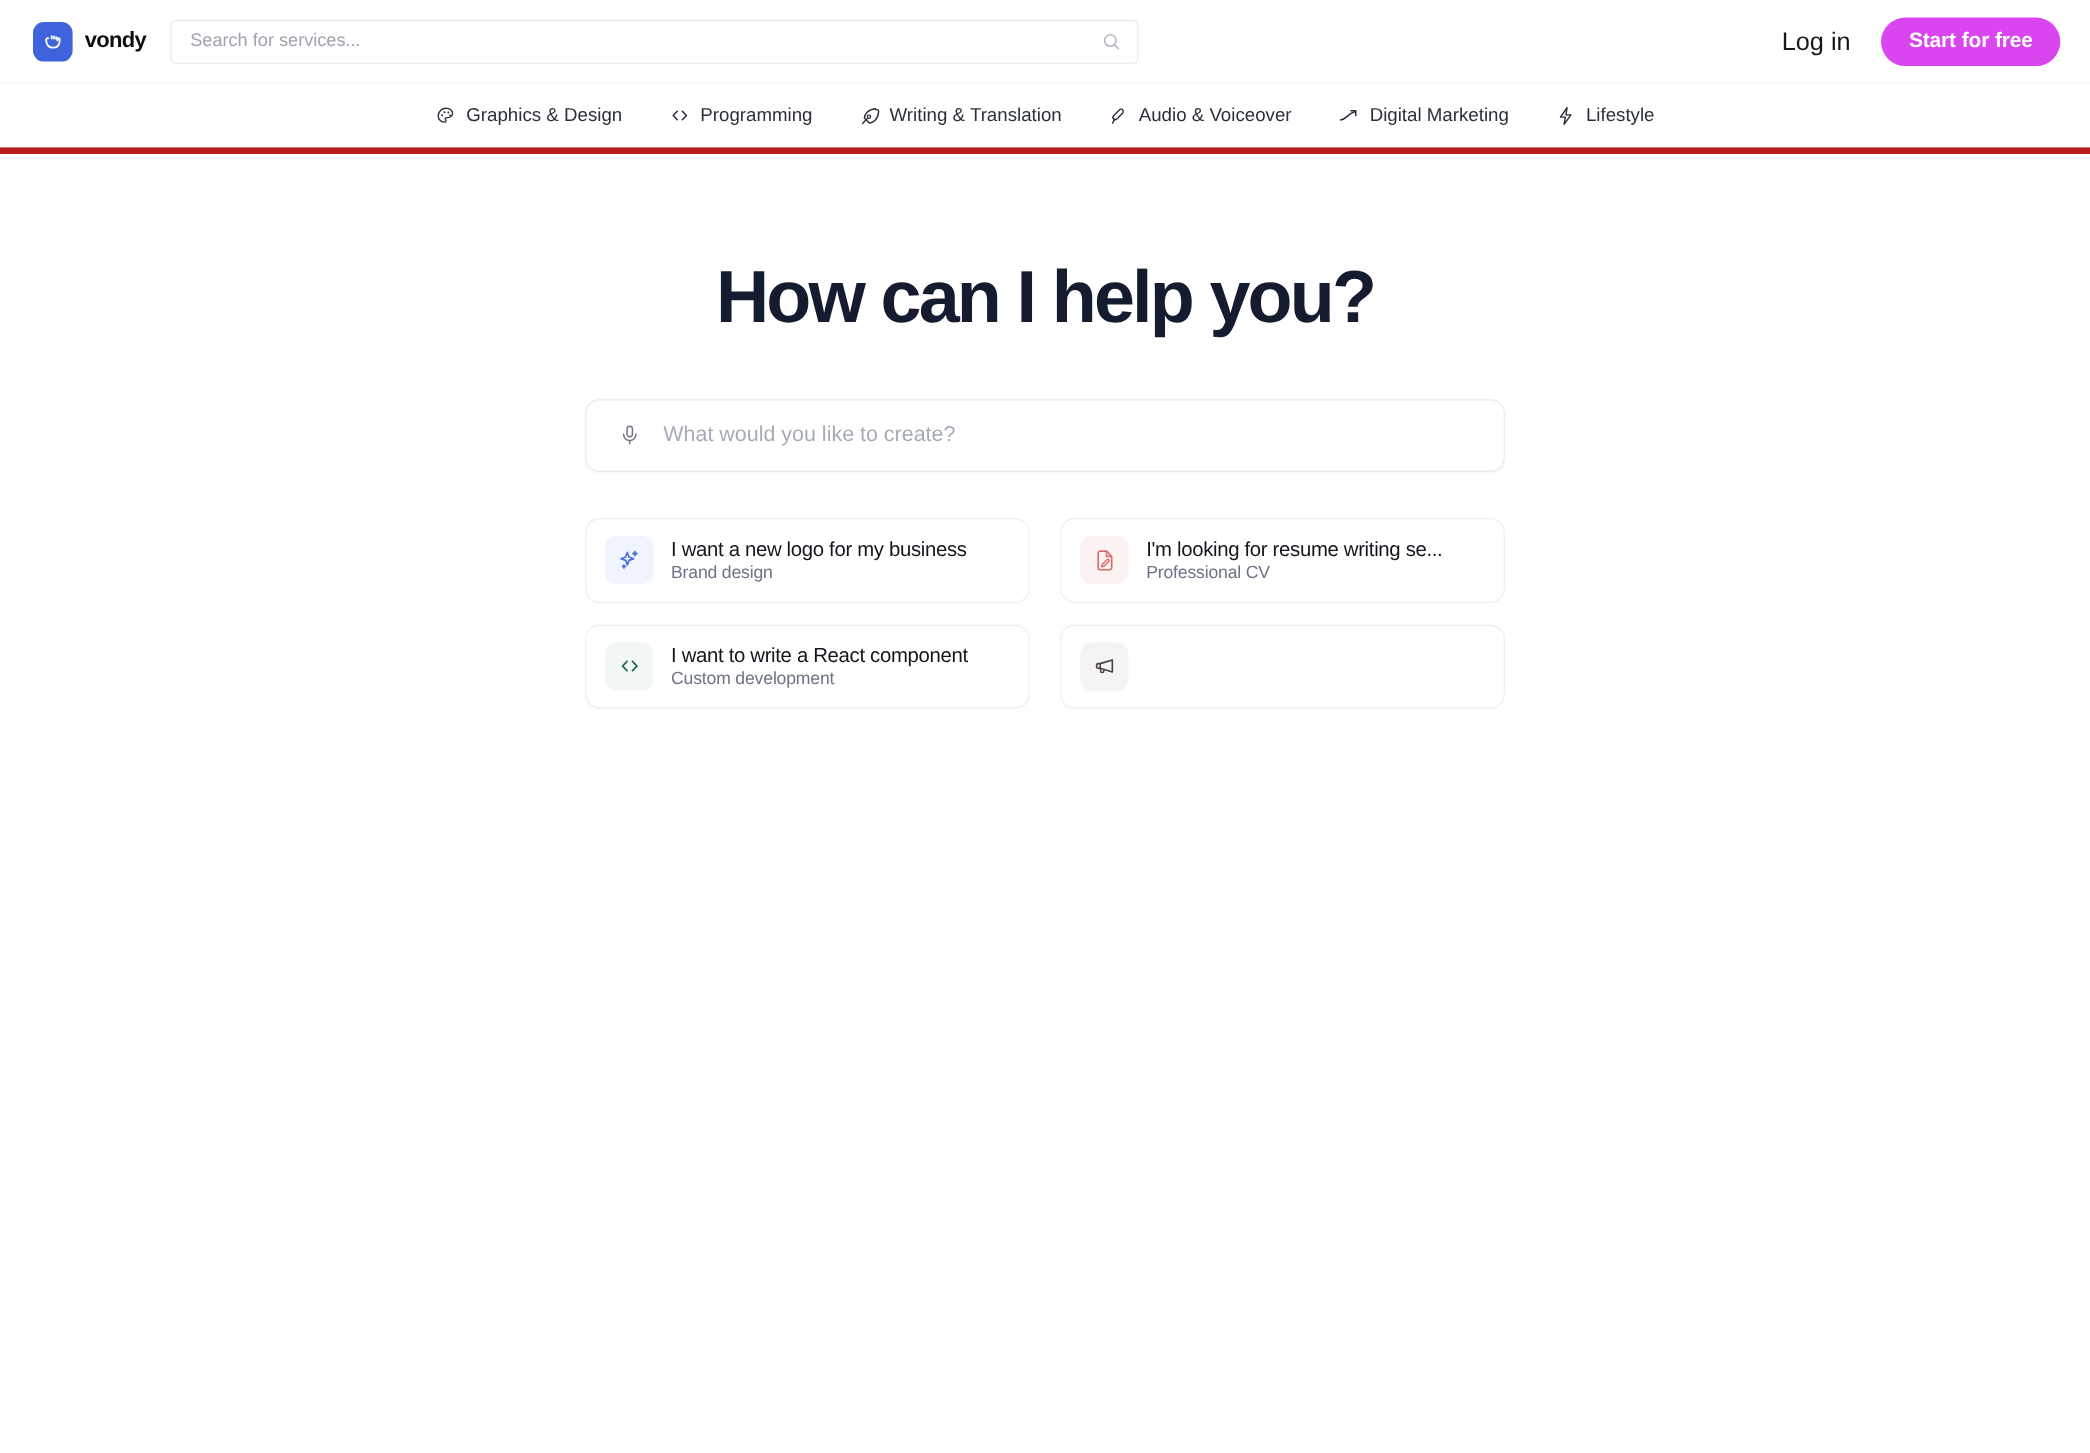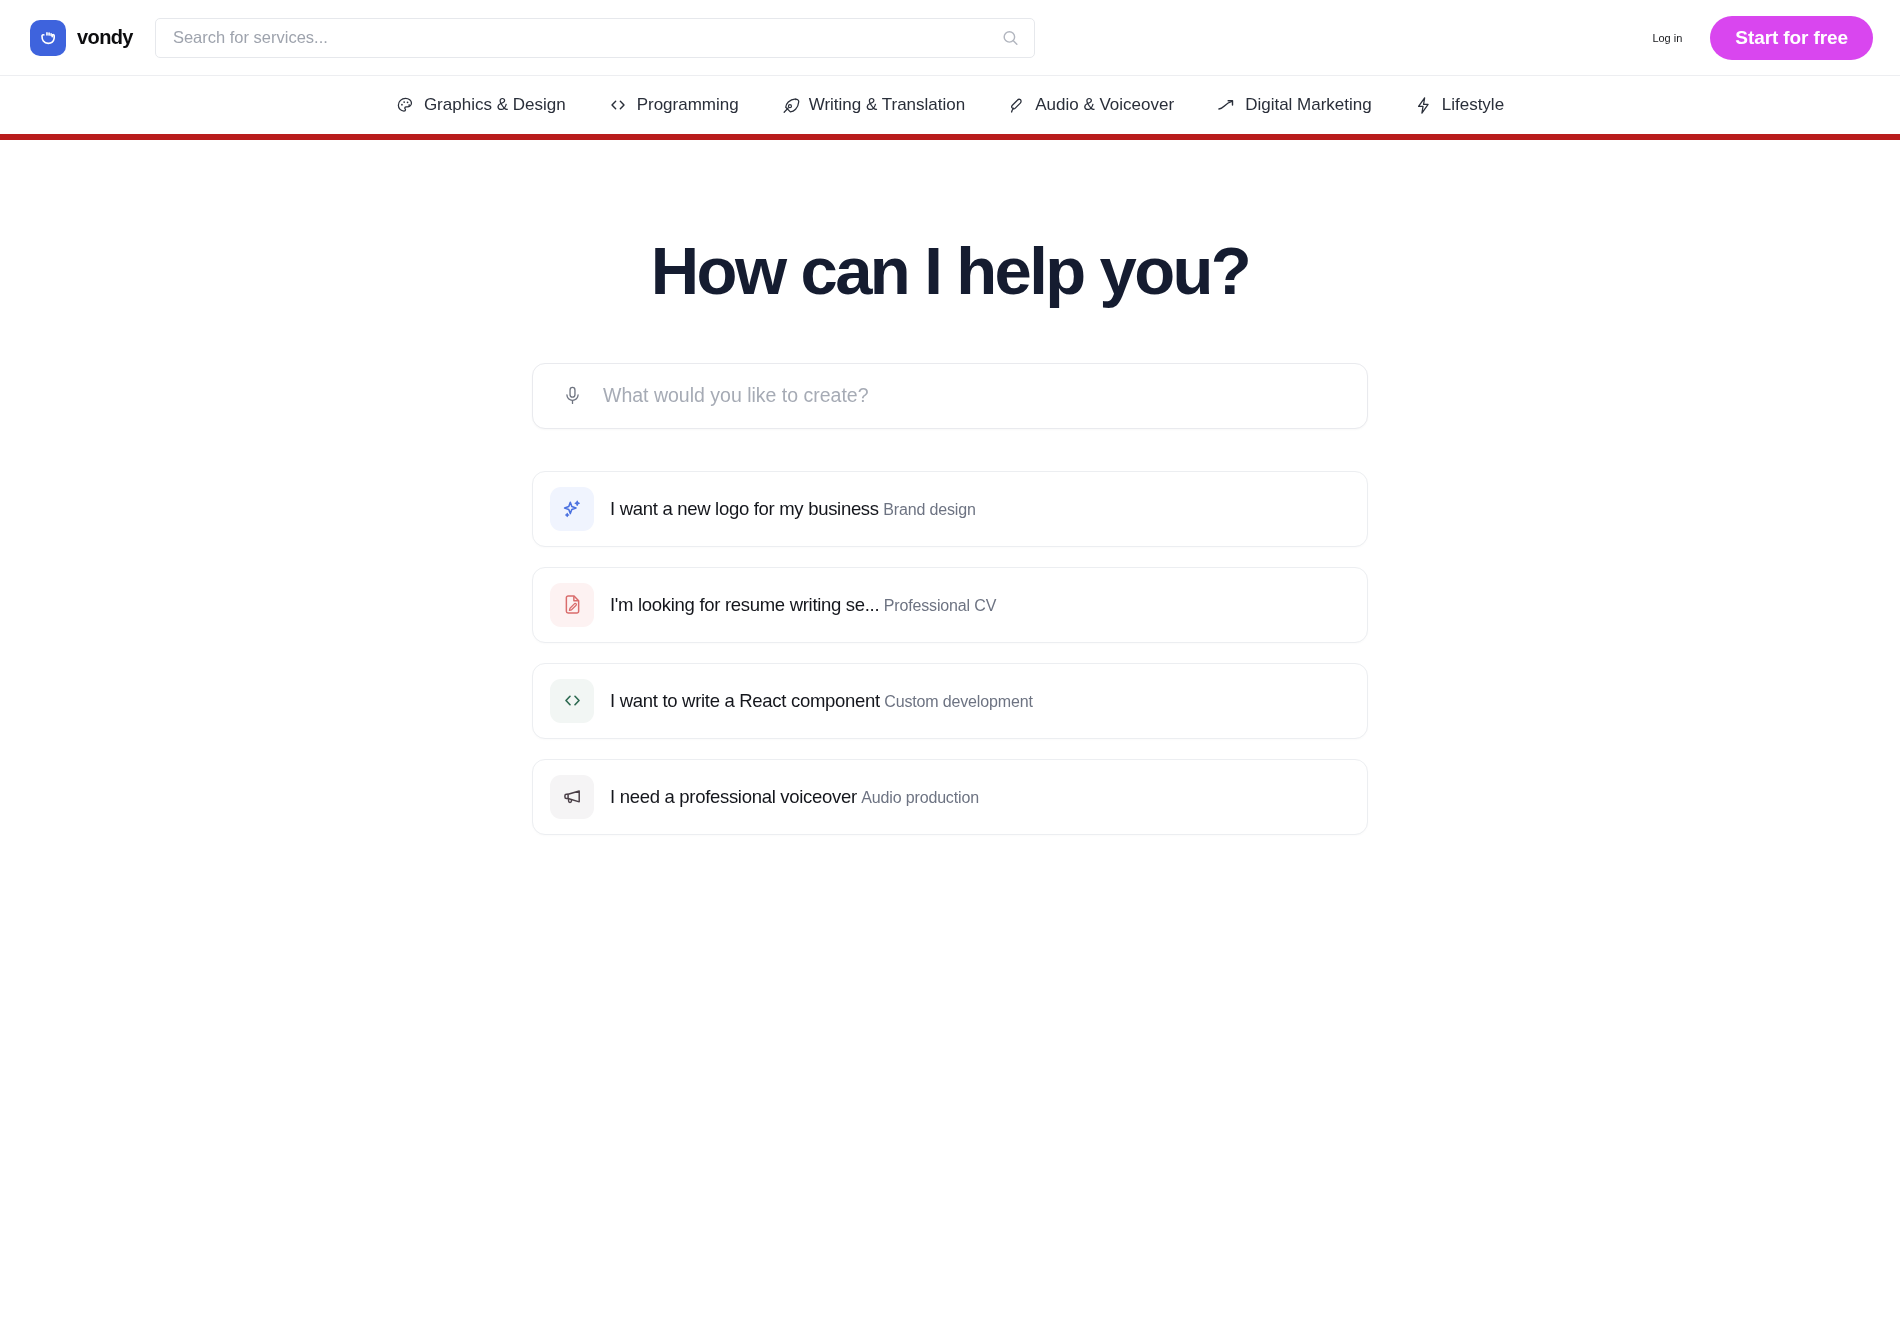--- a/index.html
+++ b/index.html
@@ -68,21 +68,21 @@
     pointer-events: none;
   }
 
   .header-right {
     margin-left: auto;
     display: flex;
     align-items: center;
     gap: 24px;
   }
   .login-link {
-    font-size: 11px;
+    font-size: 23px;
     color: #17181c;
     background: none;
     border: none;
     cursor: pointer;
     font-family: "Liberation Sans", sans-serif;
     padding: 6px 4px;
   }
   .cta-btn {
     background: #d946ef;
     color: #fff;
@@ -171,21 +171,21 @@
     font-family: "Liberation Sans", sans-serif;
     color: #22252c;
     padding-left: 18px;
   }
   .prompt-input::placeholder { color: #a6abb5; }
 
   .cards {
     margin-top: 42px;
     width: 836px;
     display: grid;
-    grid-template-columns: 1fr;
+    grid-template-columns: 1fr 1fr;
     gap: 20px 28px;
   }
   .card {
     border: 1px solid #eceef1;
     border-radius: 13px;
     background: #fff;
     padding: 15px 17px;
     display: flex;
     align-items: center;
     gap: 16px;
@@ -380,20 +380,16 @@
     </div>
 
     <div class="card">
       <span class="card-icon" style="background:#f5f4f5">
         <svg width="23" height="23" viewBox="0 0 24 24" fill="none">
           <path d="M19 6.2v11.4L7.4 14.1V9.7L19 6.2z" stroke="#4a3f47" stroke-width="1.55" stroke-linejoin="round"></path>
           <path d="M7.4 9.7H5.6a1.5 1.5 0 00-1.5 1.5v1.4a1.5 1.5 0 001.5 1.5h1.8" stroke="#4a3f47" stroke-width="1.55" stroke-linejoin="round"></path>
           <path d="M7.9 14.3v2.4a1.5 1.5 0 003 0v-1.5" stroke="#4a3f47" stroke-width="1.45" stroke-linejoin="round"></path>
         </svg>
       </span>
-      <span class="card-text">
-        <span class="card-title">I need a professional voiceover</span>
-        <span class="card-sub">Audio production</span>
-      </span>
     </div>
 
   </div>
 </div>
 
 </body></html>

